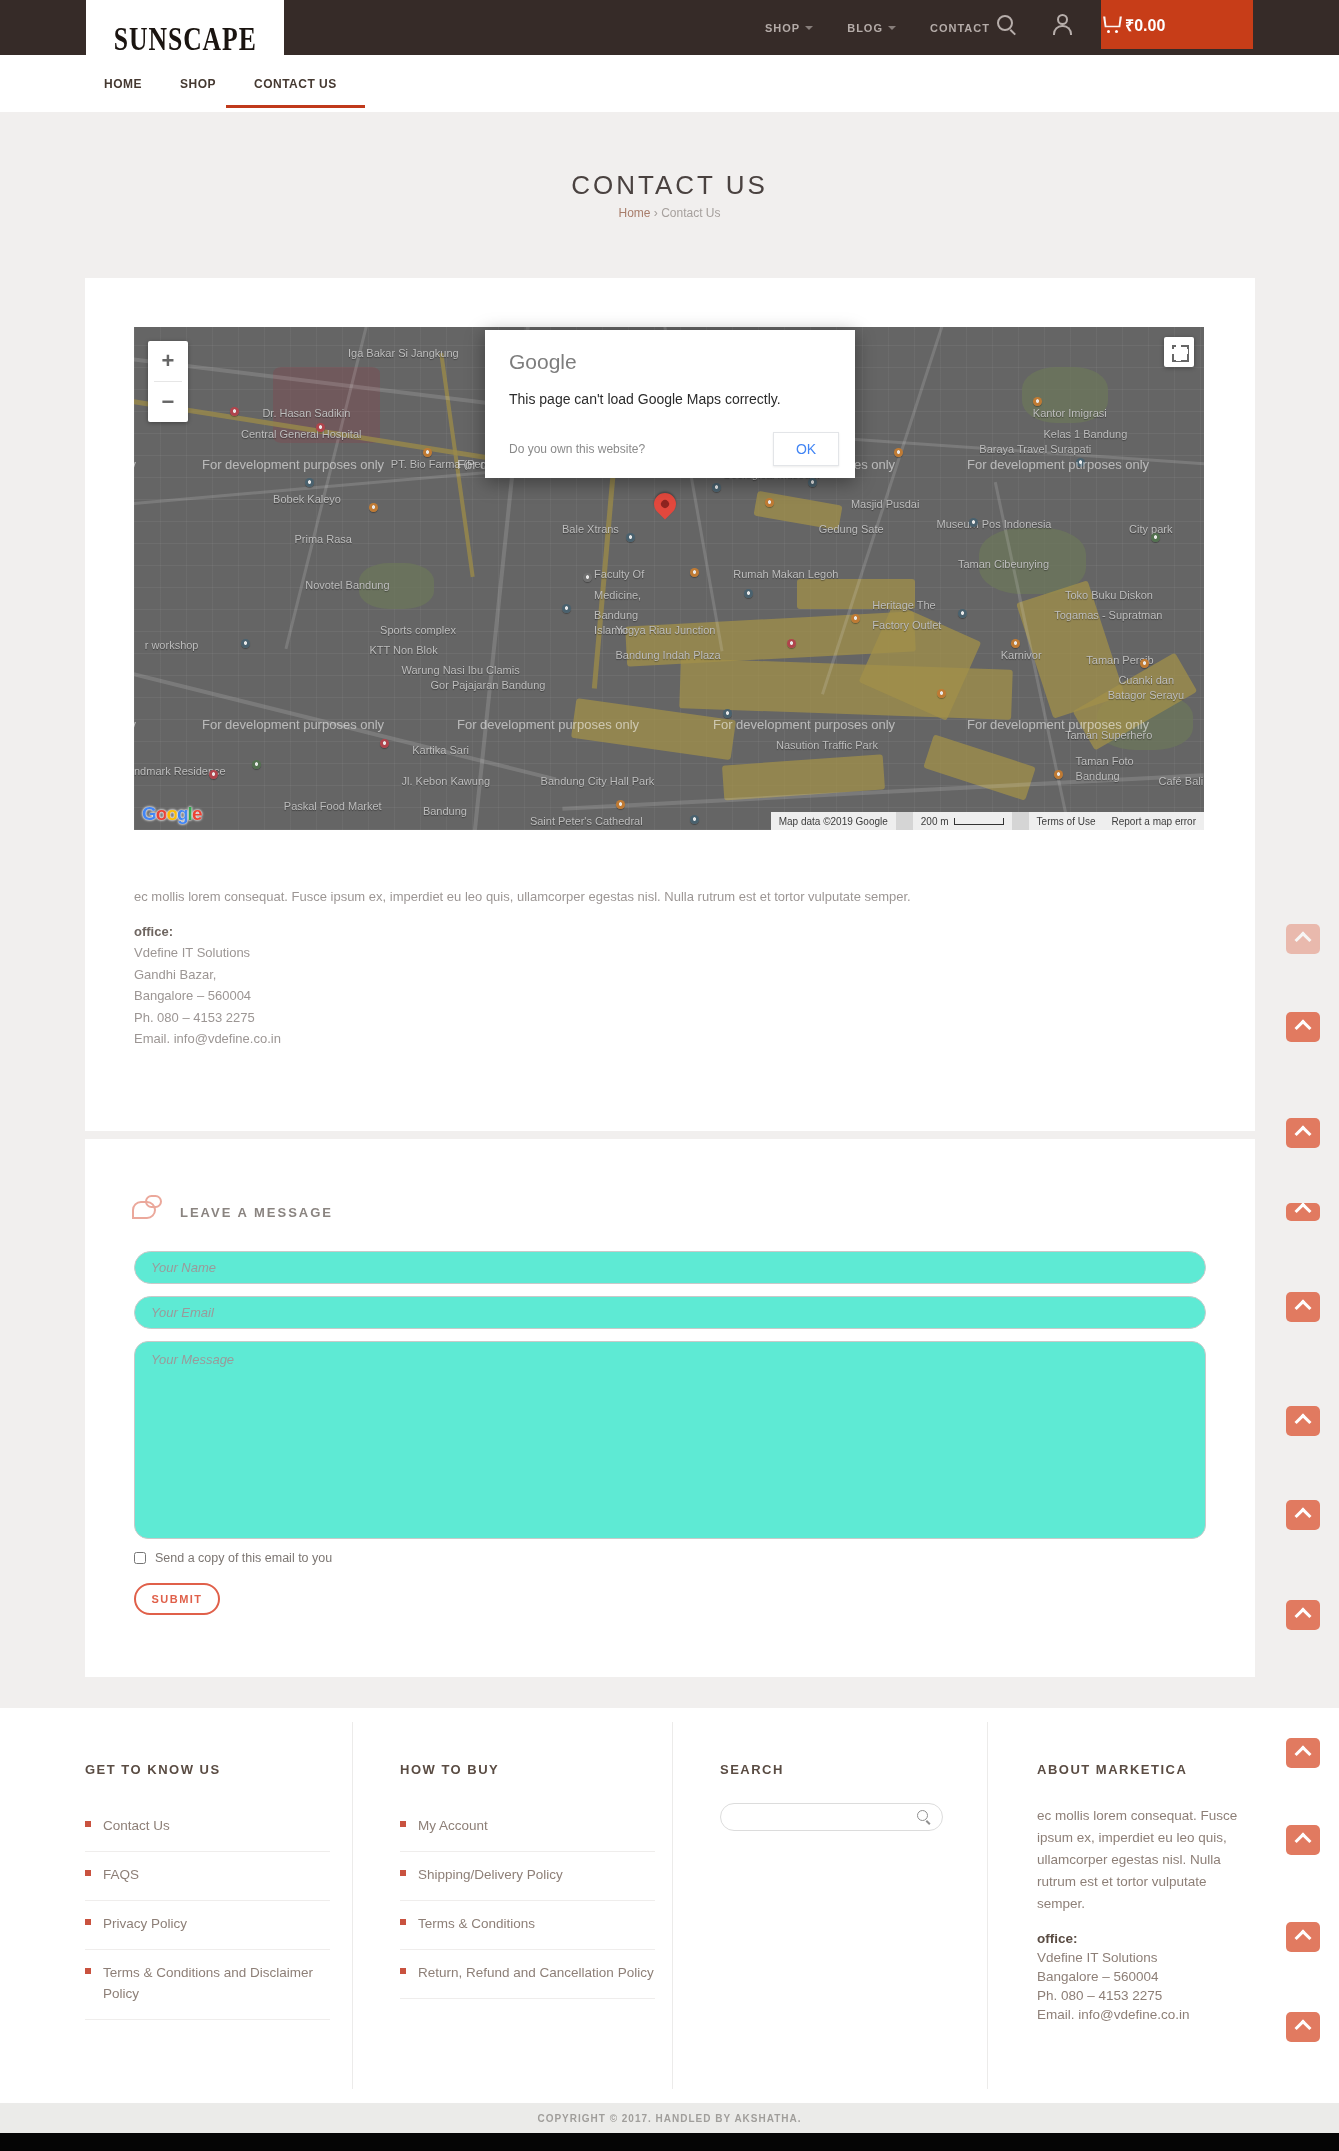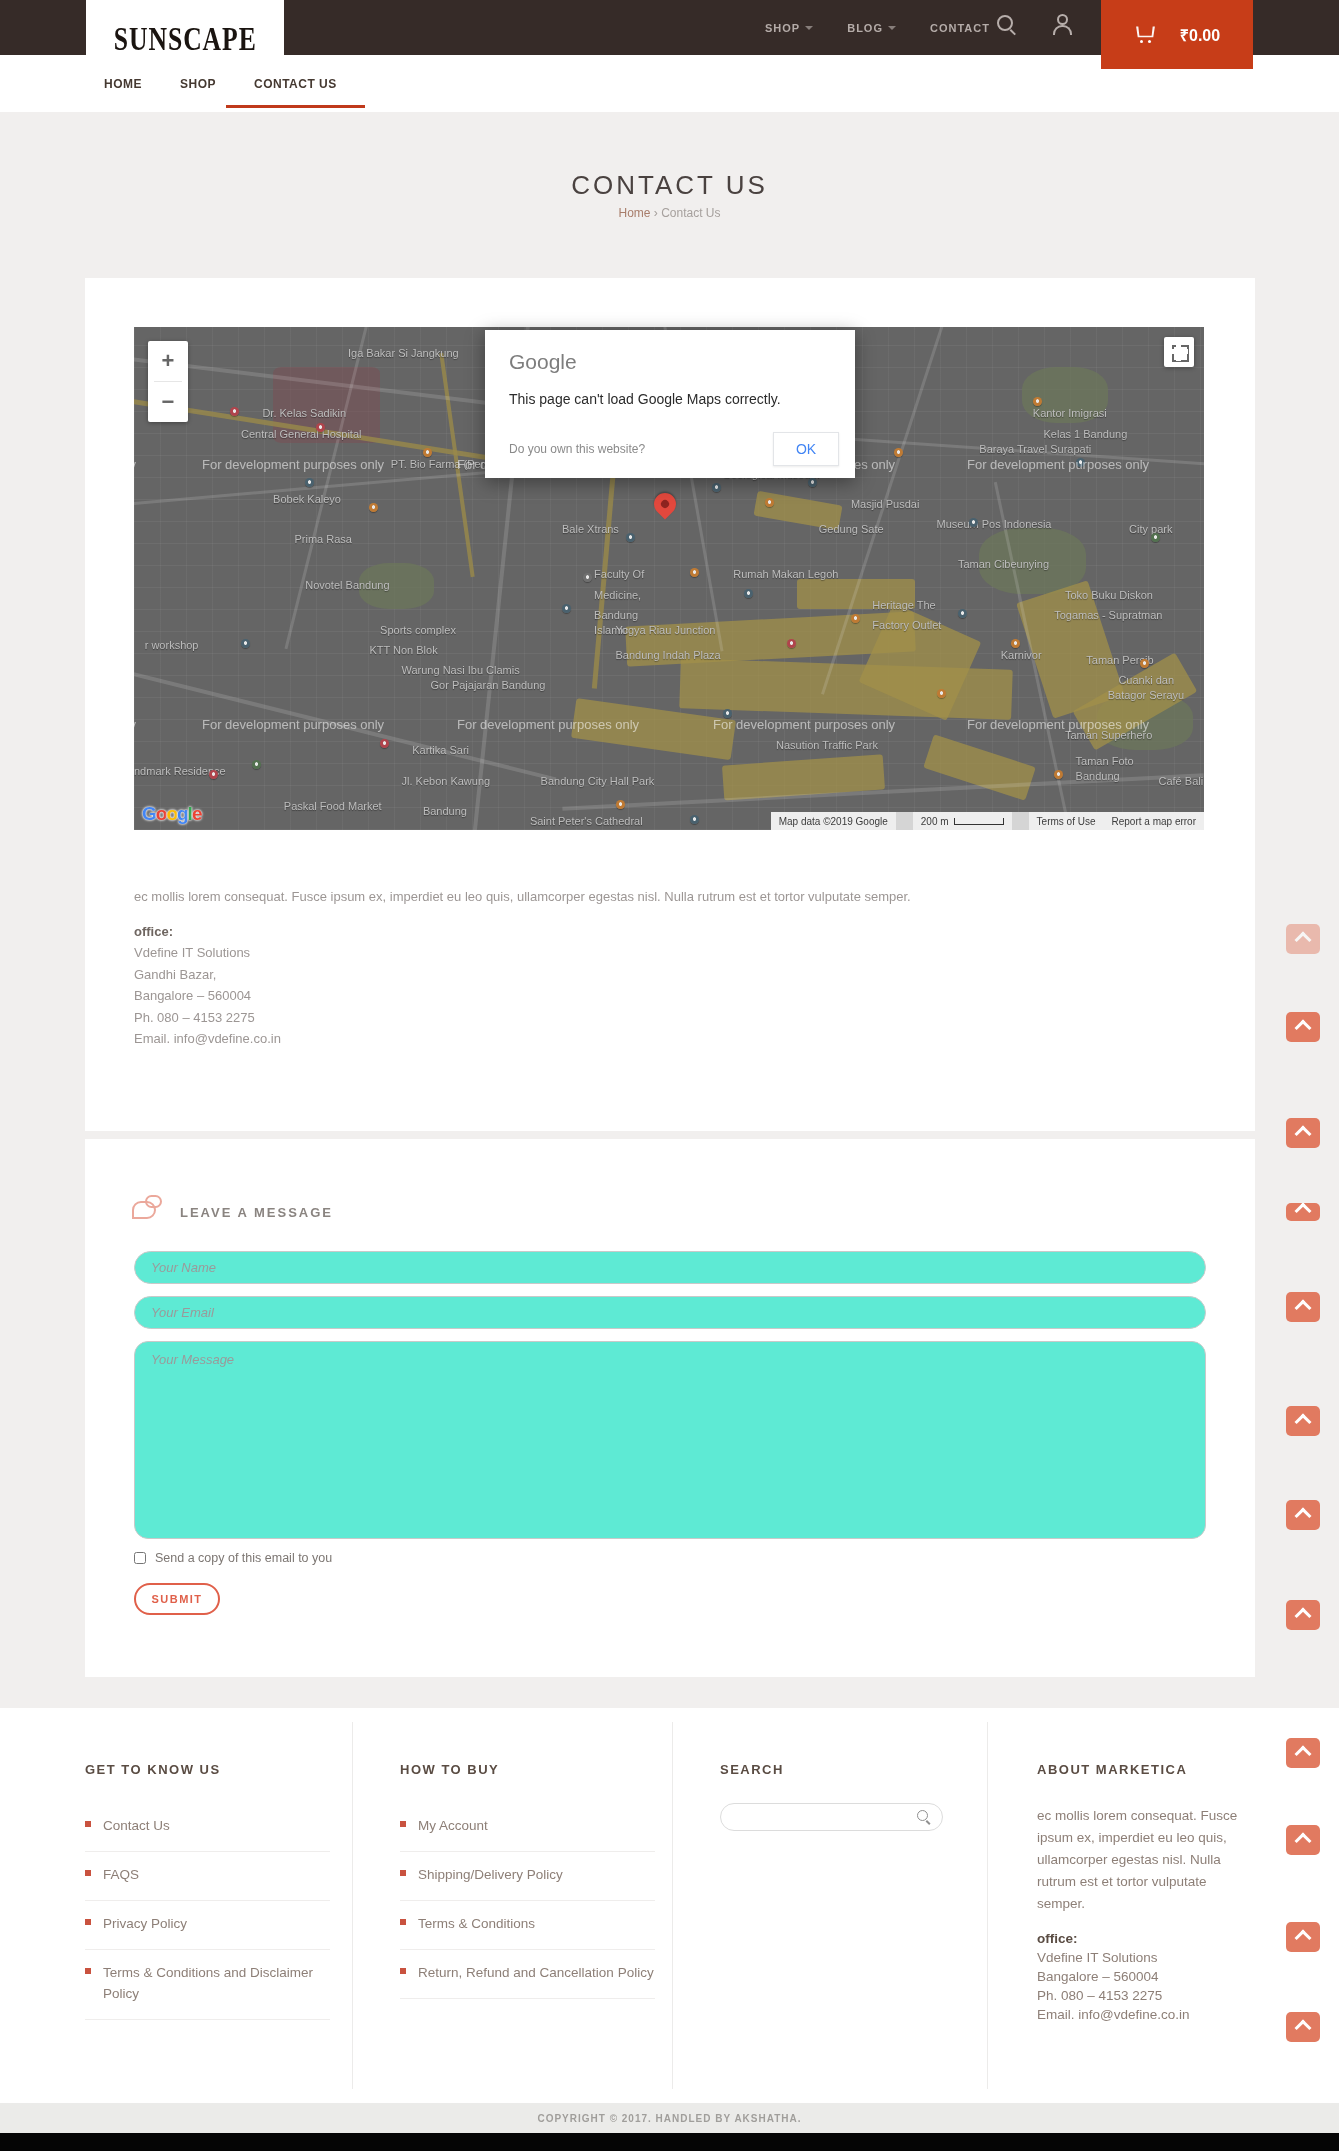--- a/index.html
+++ b/index.html
@@ -20,22 +20,22 @@
   .icon-search{position:absolute;left:997px;top:15px;width:20px;height:20px;cursor:pointer}
   .icon-search::before{content:"";position:absolute;left:0;top:0;width:12px;height:12px;
         border:2px solid #b7aeab;border-radius:50%}
   .icon-search::after{content:"";position:absolute;left:14px;top:14px;width:7px;height:2px;
         background:#b7aeab;transform:rotate(45deg);transform-origin:0 0}
   .icon-user{position:absolute;left:1053px;top:14px;width:20px;height:20px;cursor:pointer}
   .icon-user::before{content:"";position:absolute;left:4px;top:0;width:7px;height:7px;
         border:2px solid #b7aeab;border-radius:50%}
   .icon-user::after{content:"";position:absolute;left:0;top:11px;width:15px;height:8px;
         border:2px solid #b7aeab;border-bottom:none;border-radius:9px 9px 0 0}
-  .cart-btn{position:absolute;left:1101px;top:0;width:152px;height:69px;background:#c73d18;
-            display:flex;align-items:center;justify-content:center;gap:26px;cursor:pointer;z-index:2}
+  .cart-btn{position:absolute;left:1101px;top:0;width:152px;height:49px;background:#c73d18;
+            display:flex;align-items:center;justify-content:flex-start;gap:4px;cursor:pointer;z-index:2}
   .cart-amount{color:#fff;font-size:16px;font-weight:700}
   .cart-icon{position:relative;width:20px;height:17px}
   .cart-icon::before{content:"";position:absolute;left:3px;top:1px;width:13px;height:9px;
         border:2px solid rgba(255,255,255,.95);border-top:none;
         transform:perspective(14px) rotateX(-14deg)}
   .cart-icon::after{content:"";position:absolute;left:6px;bottom:0;width:3px;height:3px;border-radius:50%;
         background:#fff;box-shadow:8px 0 0 #fff}
 
   
   .subnav{position:absolute;left:0;top:55px;width:1339px;height:57px;background:#fff}
@@ -255,21 +255,21 @@
     <div class="road r4"></div>
     <div class="road r5"></div>
     <div class="road r6"></div>
     <div class="road r7"></div>
     <div class="road r8"></div>
     <div class="road r9"></div>
     <div class="road r10"></div>
 
     <div class="map-overlay">
         <span class="maplabel" style="left: 20%; top: 4%;">Iga Bakar Si Jangkung</span>
-        <span class="maplabel" style="left: 12%; top: 16%;">Dr. Kelas Sadikin</span>
+        <span class="maplabel" style="left: 12%; top: 16%;">Dr. Hasan Sadikin</span>
         <span class="maplabel" style="left: 10%; top: 20%;">Central General Hospital</span>
         <span class="maplabel" style="left: 24%; top: 26%;">PT. Bio Farma (Persero)</span>
         <span class="maplabel" style="left: 13%; top: 33%;">Bobek Kaleyo</span>
         <span class="maplabel" style="left: 15%; top: 41%;">Prima Rasa</span>
         <span class="maplabel" style="left: 16%; top: 50%;">Novotel Bandung</span>
         <span class="maplabel" style="left: 23%; top: 59%;">Sports complex</span>
         <span class="maplabel" style="left: 22%; top: 63%;">KTT Non Blok</span>
         <span class="maplabel" style="left: 25%; top: 67%;">Warung Nasi Ibu Clamis</span>
         <span class="maplabel" style="left: 25%; top: 70%; margin-left: 29px;">Gor Pajajaran Bandung</span>
         <span class="maplabel" style="left: 40%; top: 39%;">Bale Xtrans</span>

